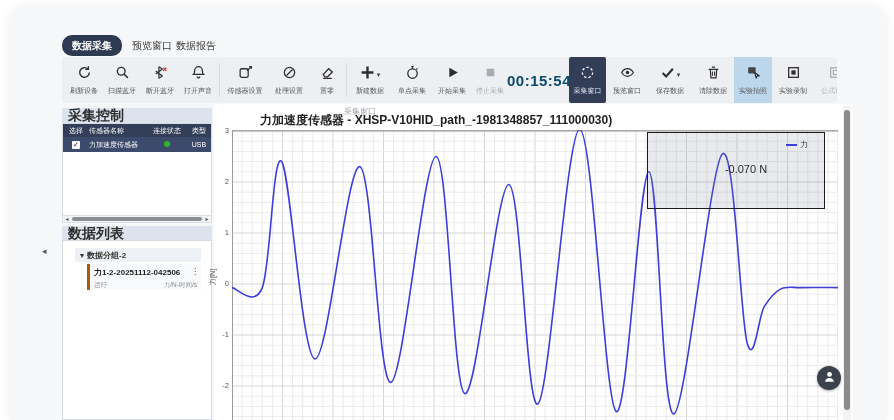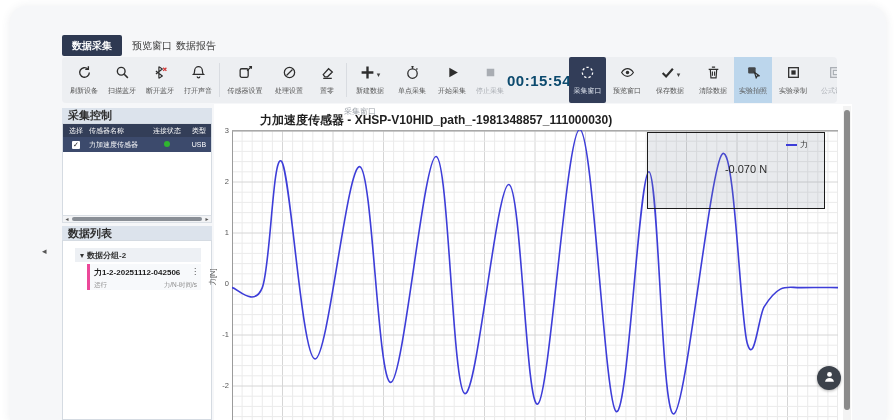--- a/index.html
+++ b/index.html
@@ -2,58 +2,58 @@
 <html><head>
 <meta charset="utf-8">
 <style>
   html,body{margin:0;padding:0;background:#fff;}
   .stage{position:relative;width:894px;height:420px;background:#ffffff;overflow:hidden;
          font-family:"Liberation Sans","DejaVu Sans",sans-serif;-webkit-font-smoothing:antialiased;}
   .card{position:absolute;left:10px;top:6px;width:876px;height:414px;background:#f6f7f9;
         border-radius:16px 16px 0 0;box-shadow:0 1px 10px rgba(60,70,90,.10);}
   
   .tab{position:absolute;top:35px;height:21px;line-height:21px;font-size:10px;color:#3a3a3a;}
-  .tab.active{background:#2e3952;color:#fff;padding:0 10px;border-radius:2px;font-weight:bold;}
+  .tab.active{background:#2e3952;color:#fff;padding:0 10px;border-radius:10px;font-weight:bold;}
   
   .toolbar{position:absolute;left:62px;top:57px;width:772px;height:46px;background:#edeff2;
            border-radius:4px;display:flex;align-items:stretch;overflow:hidden;padding-left:3px;}
   .tbtn{width:38px;flex:0 0 auto;display:flex;flex-direction:column;align-items:center;
         justify-content:center;gap:3px;color:#555;cursor:default;}
   .tbtn svg{width:15px;height:15px;color:#2e2e2e;}
   .tbtn .lbl{font-size:7px;line-height:8px;white-space:nowrap;}
   .tbtn.w46{width:46px}.tbtn.w44{width:44px}.tbtn.w42{width:42px}.tbtn.w34{width:34px}
   .tbtn.disabled svg{color:#a9adb3}.tbtn.disabled .lbl{color:#a9adb3}
   .tbtn-dark{background:#323d58;width:37px;border-radius:2px;color:#dfe5ef;}
   .tbtn-dark svg{color:#fff}
   .tbtn-hl{background:#bcd6ec;width:38px;}
   .iconrow{display:flex;align-items:center;gap:2px;}
   .caret{font-size:7px;color:#444;line-height:7px;}
   .tsep{width:1px;background:#d9dce1;margin:6px 2px;flex:0 0 auto;}
   .timer{width:60px;flex:0 0 auto;display:flex;align-items:center;justify-content:center;
          font-size:15px;font-weight:bold;color:#0c4a6e;letter-spacing:.5px;}
   
   .panel-header{position:absolute;left:62px;width:150px;height:15px;background:#dce3ec;color:#2e2e2e;
-                font-size:11px;font-weight:bold;display:flex;align-items:center;padding-left:6px;box-sizing:border-box;}
+                font-size:14px;font-weight:bold;display:flex;align-items:center;padding-left:6px;box-sizing:border-box;}
   .acq-body{position:absolute;left:62px;top:123px;width:150px;height:100px;background:#fff;border:1px solid #d5dbe2;box-sizing:border-box;}
   .thead{display:flex;height:13px;background:#333e58;color:#fff;font-size:7px;align-items:center;}
   .thead span{overflow:hidden;white-space:nowrap;}
   .trow{display:flex;height:15px;background:#3c4a6c;color:#fff;font-size:7px;align-items:center;}
   .c1{width:26px;text-align:center}.c2{width:58px}.c3{width:40px;text-align:center}.c4{width:24px;text-align:center}
   .cbx{display:inline-block;width:8px;height:8px;background:#fff;border-radius:1px;color:#222;
        font-size:7px;line-height:8px;text-align:center;}
   .dot{display:inline-block;width:6px;height:6px;border-radius:50%;background:#2fb52f;}
   .hscroll{position:absolute;left:62px;top:215px;width:150px;height:8px;background:#f2f3f5;border:1px solid #dadfe5;
            box-sizing:border-box;display:flex;align-items:center;}
   .hscroll .arr{width:8px;font-size:6px;color:#555;text-align:center;line-height:6px;}
   .hthumb{height:4px;flex:1;background:#8a8f96;border-radius:2px;margin:0 1px;}
   .dl-body{position:absolute;left:62px;top:240px;width:150px;height:180px;background:#fff;border:1px solid #d5dbe2;box-sizing:border-box;}
   .group-row{position:absolute;left:12px;top:7px;width:126px;height:14px;background:#edf0f4;font-size:8px;color:#333;
              display:flex;align-items:center;gap:3px;padding-left:5px;box-sizing:border-box;font-weight:bold;}
   .data-item{position:absolute;left:24px;top:23px;width:114px;height:26px;background:#f7f9fb;
-             border-left:3px solid #ec4899;box-sizing:border-box;padding:3px 4px 0 4px;}
+             border-left:3px solid #a16207;box-sizing:border-box;padding:3px 4px 0 4px;}
   .di-title{font-size:8px;color:#1c1c1c;font-weight:bold;white-space:nowrap;}
   .di-menu{position:absolute;right:2px;top:3px;font-size:8px;color:#444;}
   .di-meta{display:flex;justify-content:space-between;font-size:6.5px;color:#8a8a8a;margin-top:3px;}
   
   .chart-panel{position:absolute;left:214px;top:104px;width:638px;height:316px;background:#fff;}
   .chart-tab{position:absolute;left:344px;top:106px;font-size:8px;color:#9aa0a8;}
   .chart-title{position:absolute;left:260px;top:112px;width:560px;font-size:12px;
                font-weight:bold;color:#1f1f1f;white-space:nowrap;}
   .plot{position:absolute;left:232px;top:130px;width:606px;height:290px;}
   .ylab{position:absolute;left:198px;top:272px;width:30px;font-size:7.5px;color:#555;

